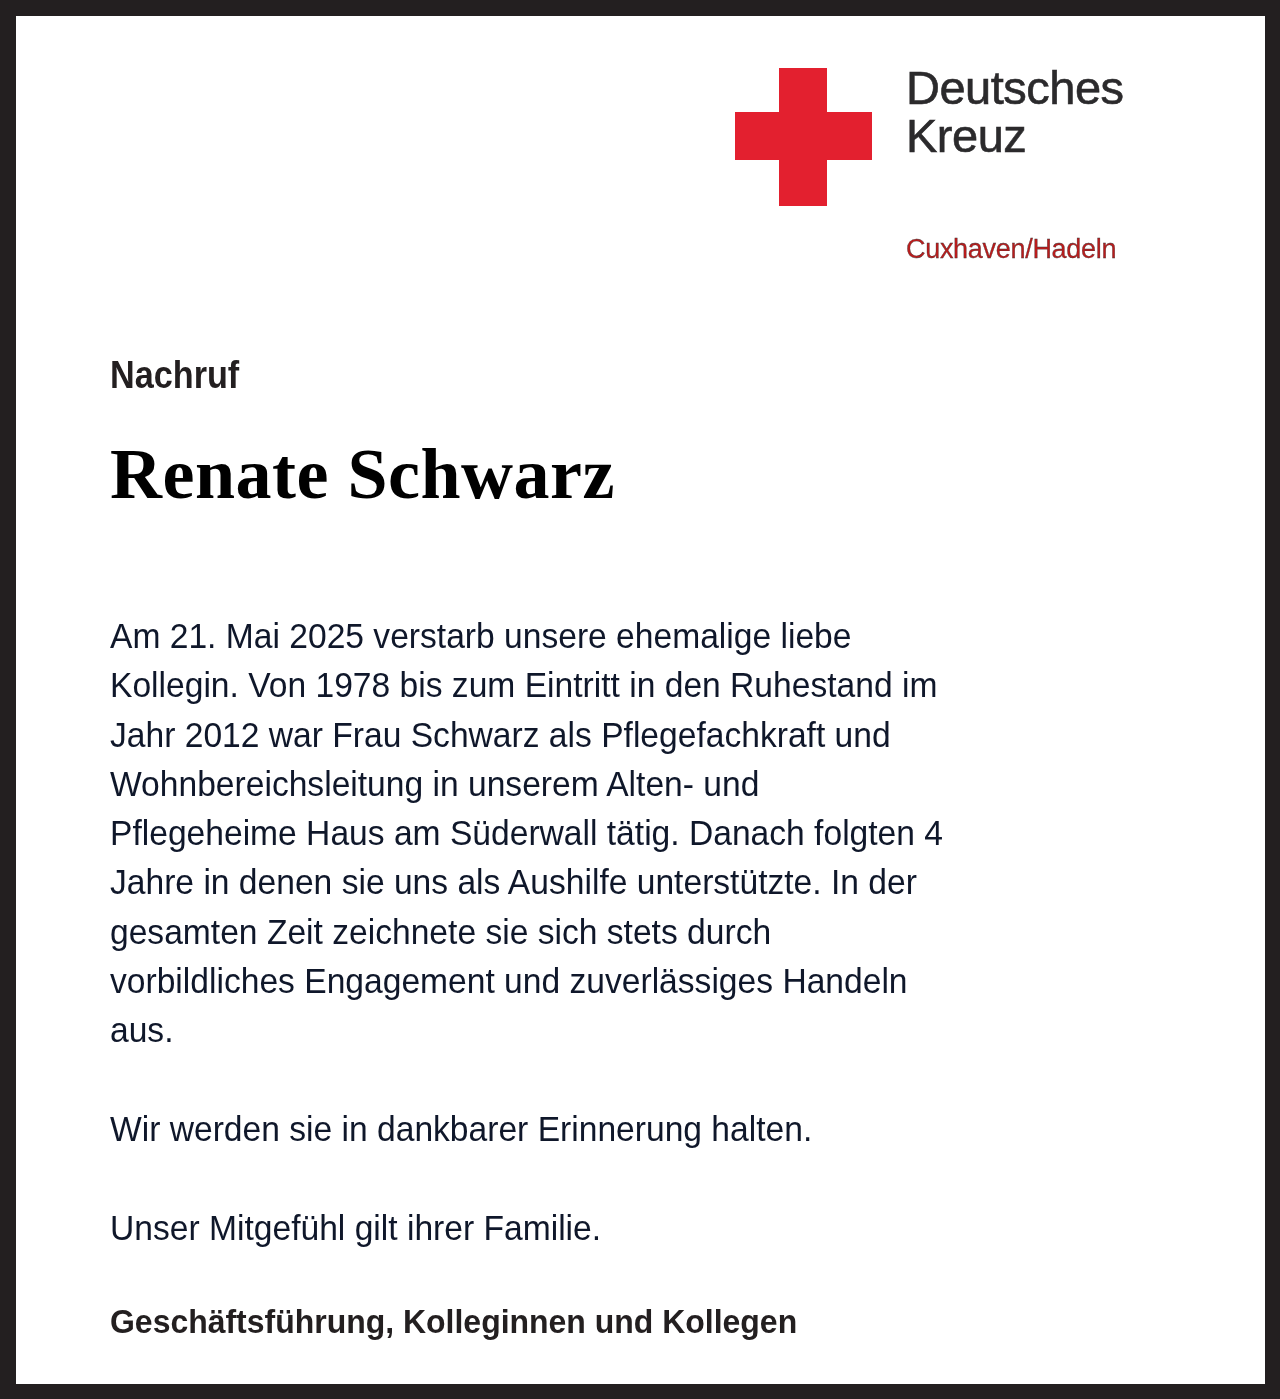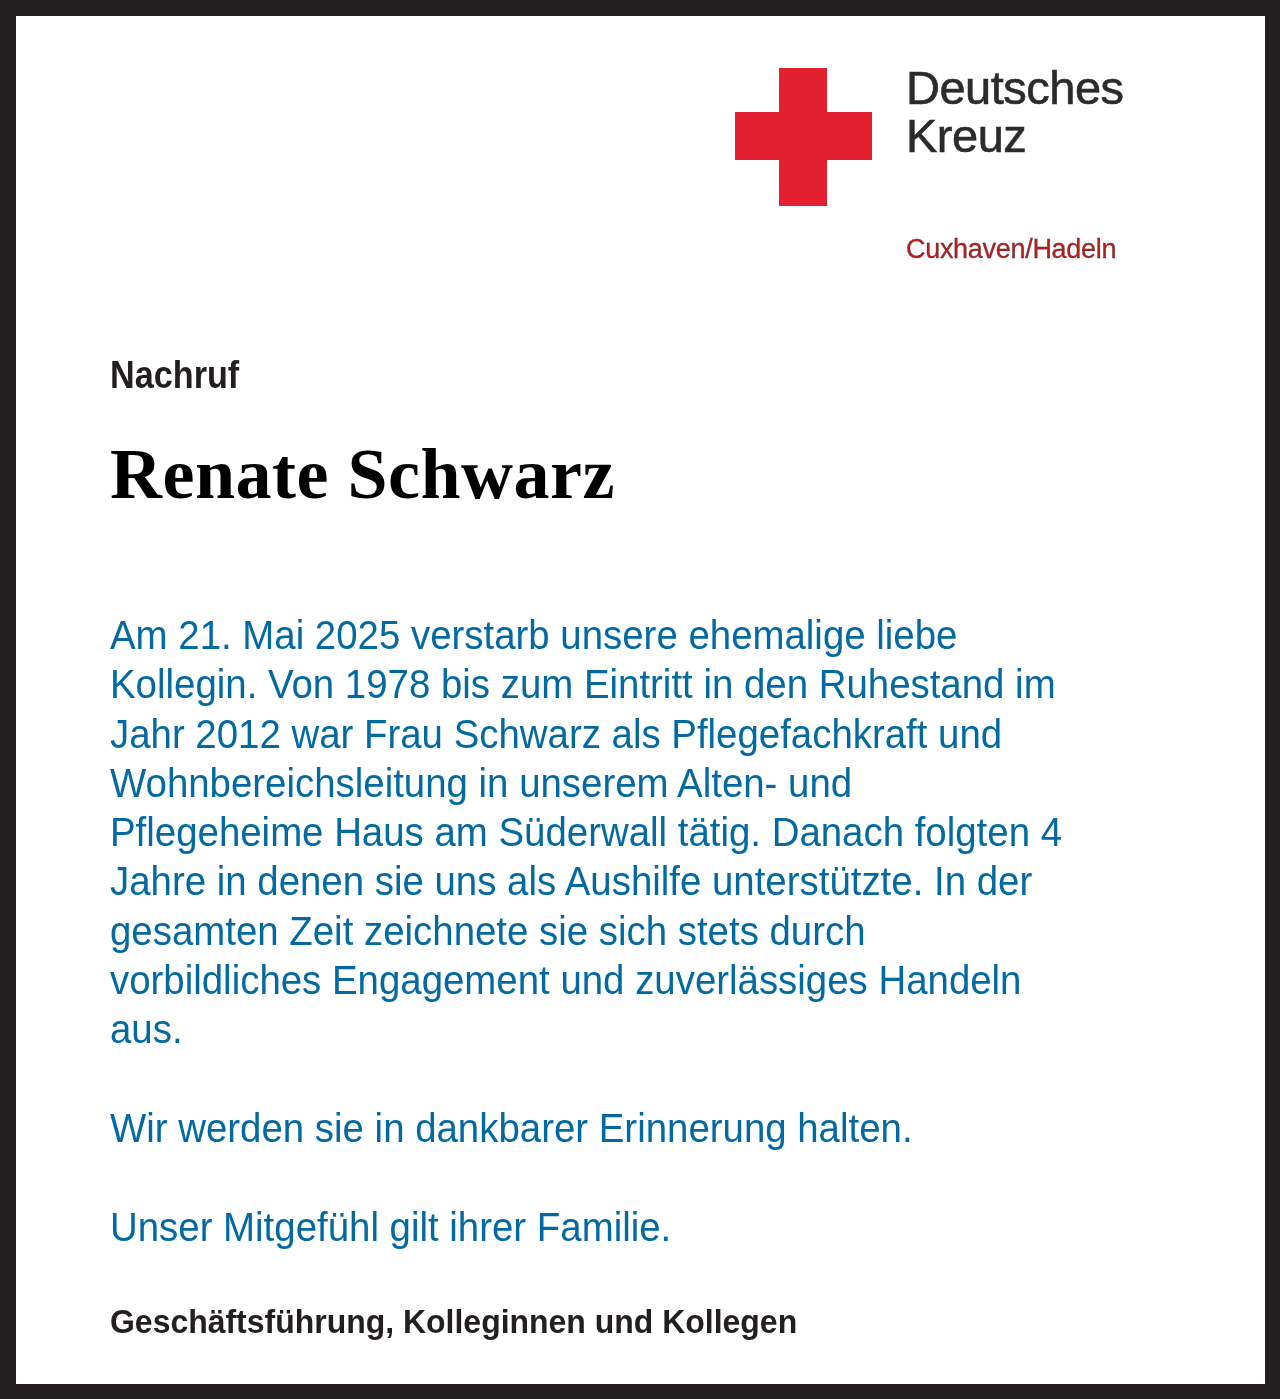--- a/index.html
+++ b/index.html
@@ -99,23 +99,23 @@
       color: #000000;
       letter-spacing: 0.5px;
       margin-top: 8px;
     }
     .body-text {
       position: absolute;
       left: 94px;
       top: 595px;
       width: 1080px;
       font-family: "Liberation Sans", sans-serif;
-      font-size: 40px;
+      font-size: 35px;
       line-height: 49.3px;
-      color: #0369a1;
+      color: #0f172a;
     }
     .body-text p {
       margin: 0 0 49.3px 0;
       transform: scaleX(0.96);
       transform-origin: left top;
     }
     .body-text .line { display: block; white-space: nowrap; }
     .signoff {
       position: absolute;
       left: 94px;

